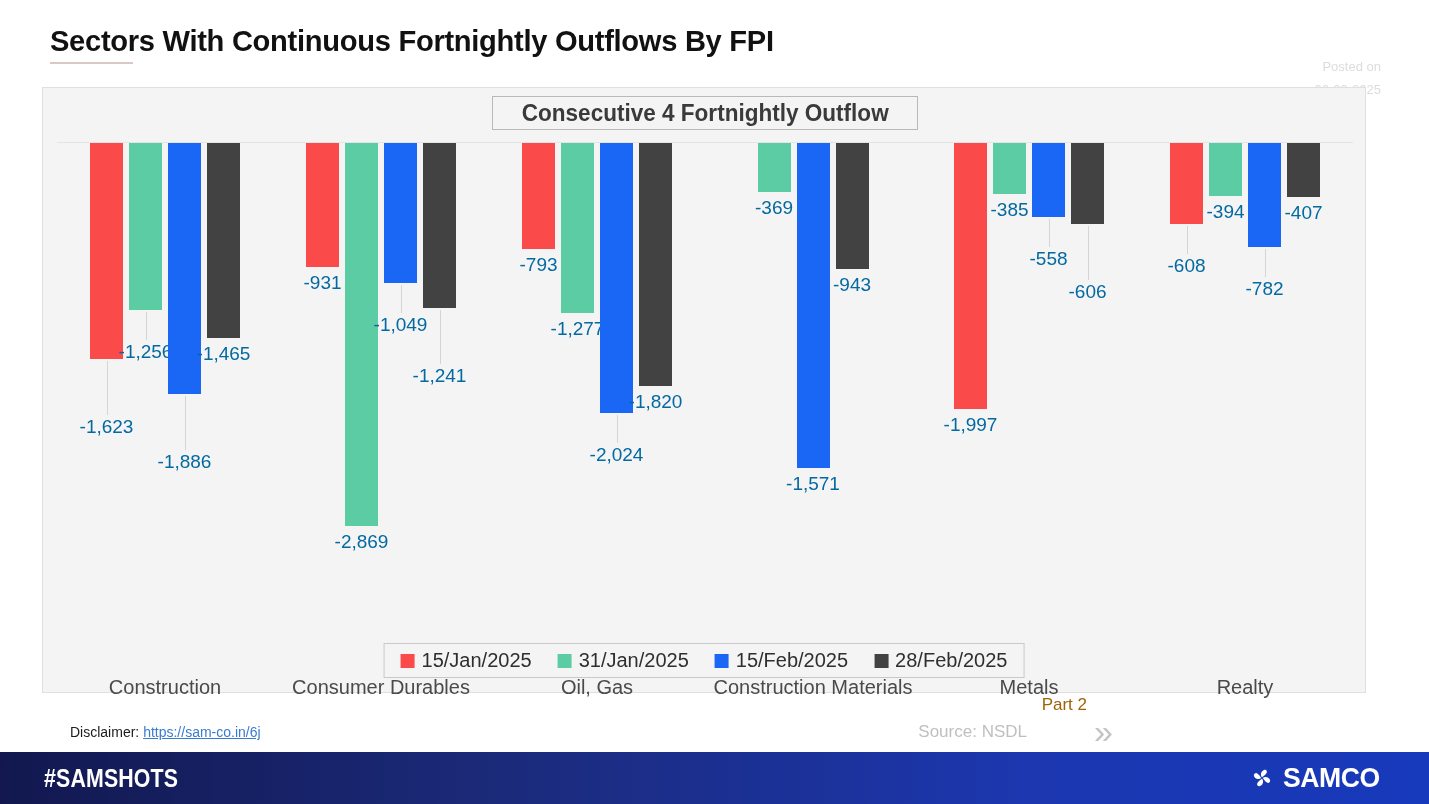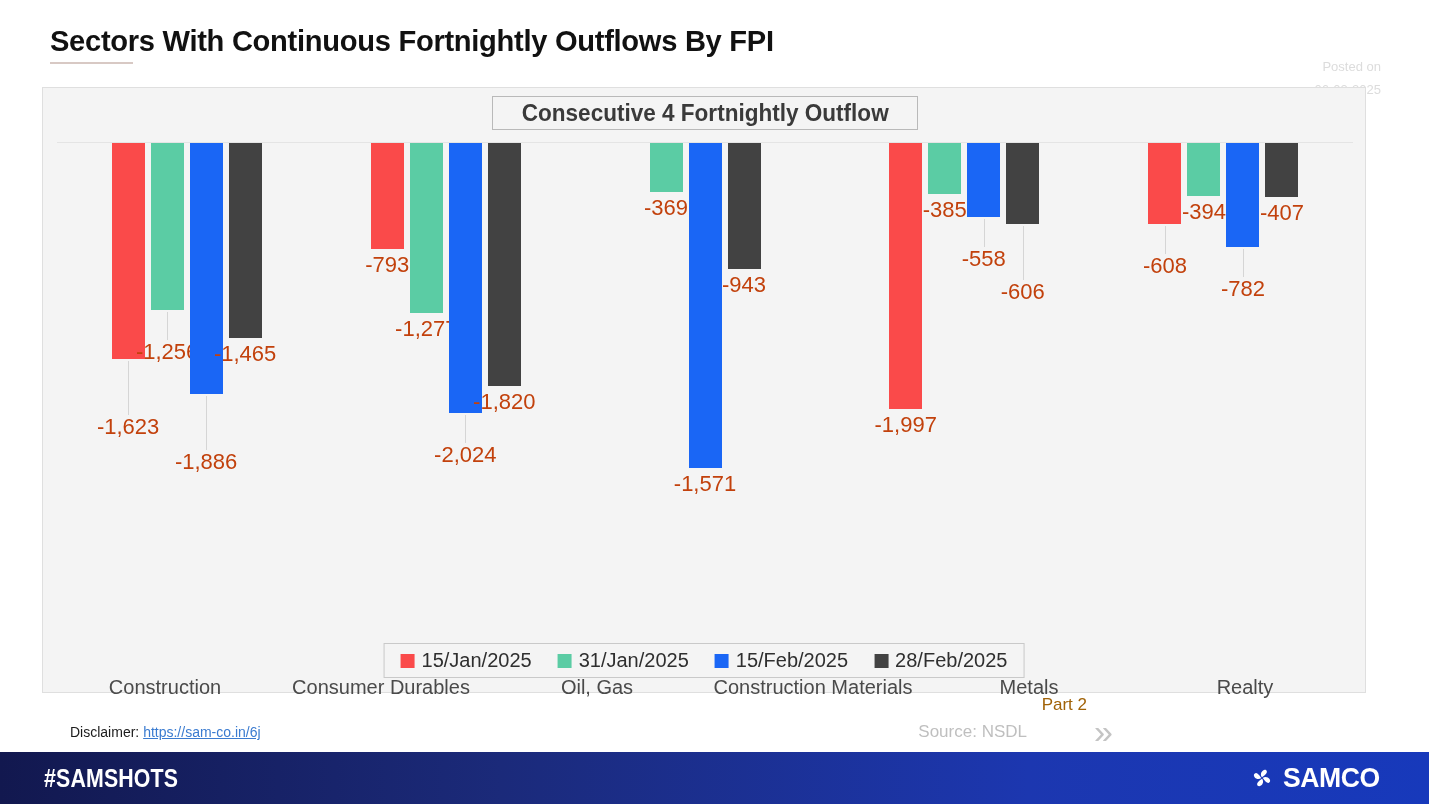--- a/index.html
+++ b/index.html
@@ -70,21 +70,21 @@
   }
   .bar-wrap { position: relative; width: 33px; }
   .bar { width: 33px; border-radius: 0; }
   .bar.s0 { background: #fa4a4a; }
   .bar.s1 { background: #5bcca4; }
   .bar.s2 { background: #1a66f5; }
   .bar.s3 { background: #424242; }
 
   .dlabel {
     position: absolute;
-    font-size: 22px; color: #c2410c;
+    font-size: 19px; color: #0369a1;
     white-space: nowrap; line-height: 19px;
   }
   .leader {
     position: absolute; width: 1px; background: #d5d5d5;
     transform-origin: top center;
   }
 
   
   .cats {
     position: absolute; left: 14px; top: 585px;
@@ -194,20 +194,42 @@
                 <div class="leader" style="left: 50%; top: 169px; height: 28px;"></div>
               </div>
               <div class="bar-wrap">
                 <div class="bar s2" style="height: 251px;"></div>
                 <div class="dlabel" style="top: 309px; left: 50%; transform: translateX(-50%);">-1,886</div>
                 <div class="leader" style="left: 50%; top: 253px; height: 54px;"></div>
               </div>
               <div class="bar-wrap">
                 <div class="bar s3" style="height: 195px;"></div>
                 <div class="dlabel" style="top: 201px; left: 50%; transform: translateX(-50%);">-1,465</div>
+              </div>
+            </div>
+          </div>
+          <div class="group">
+            <div class="bars">
+              <div class="bar-wrap">
+                <div class="bar s0" style="height: 124px;"></div>
+                <div class="dlabel" style="top: 130px; left: 50%; transform: translateX(-50%);">-931</div>
+              </div>
+              <div class="bar-wrap">
+                <div class="bar s1" style="height: 383px;"></div>
+                <div class="dlabel" style="top: 389px; left: 50%; transform: translateX(-50%);">-2,869</div>
+              </div>
+              <div class="bar-wrap">
+                <div class="bar s2" style="height: 140px;"></div>
+                <div class="dlabel" style="top: 172px; left: 50%; transform: translateX(-50%);">-1,049</div>
+                <div class="leader" style="left: 50%; top: 142px; height: 28px;"></div>
+              </div>
+              <div class="bar-wrap">
+                <div class="bar s3" style="height: 165px;"></div>
+                <div class="dlabel" style="top: 223px; left: 50%; transform: translateX(-50%);">-1,241</div>
+                <div class="leader" style="left: 50%; top: 167px; height: 54px;"></div>
               </div>
             </div>
           </div>
           <div class="group">
             <div class="bars">
               <div class="bar-wrap">
                 <div class="bar s0" style="height: 106px;"></div>
                 <div class="dlabel" style="top: 112px; left: 50%; transform: translateX(-50%);">-793</div>
               </div>
               <div class="bar-wrap">

